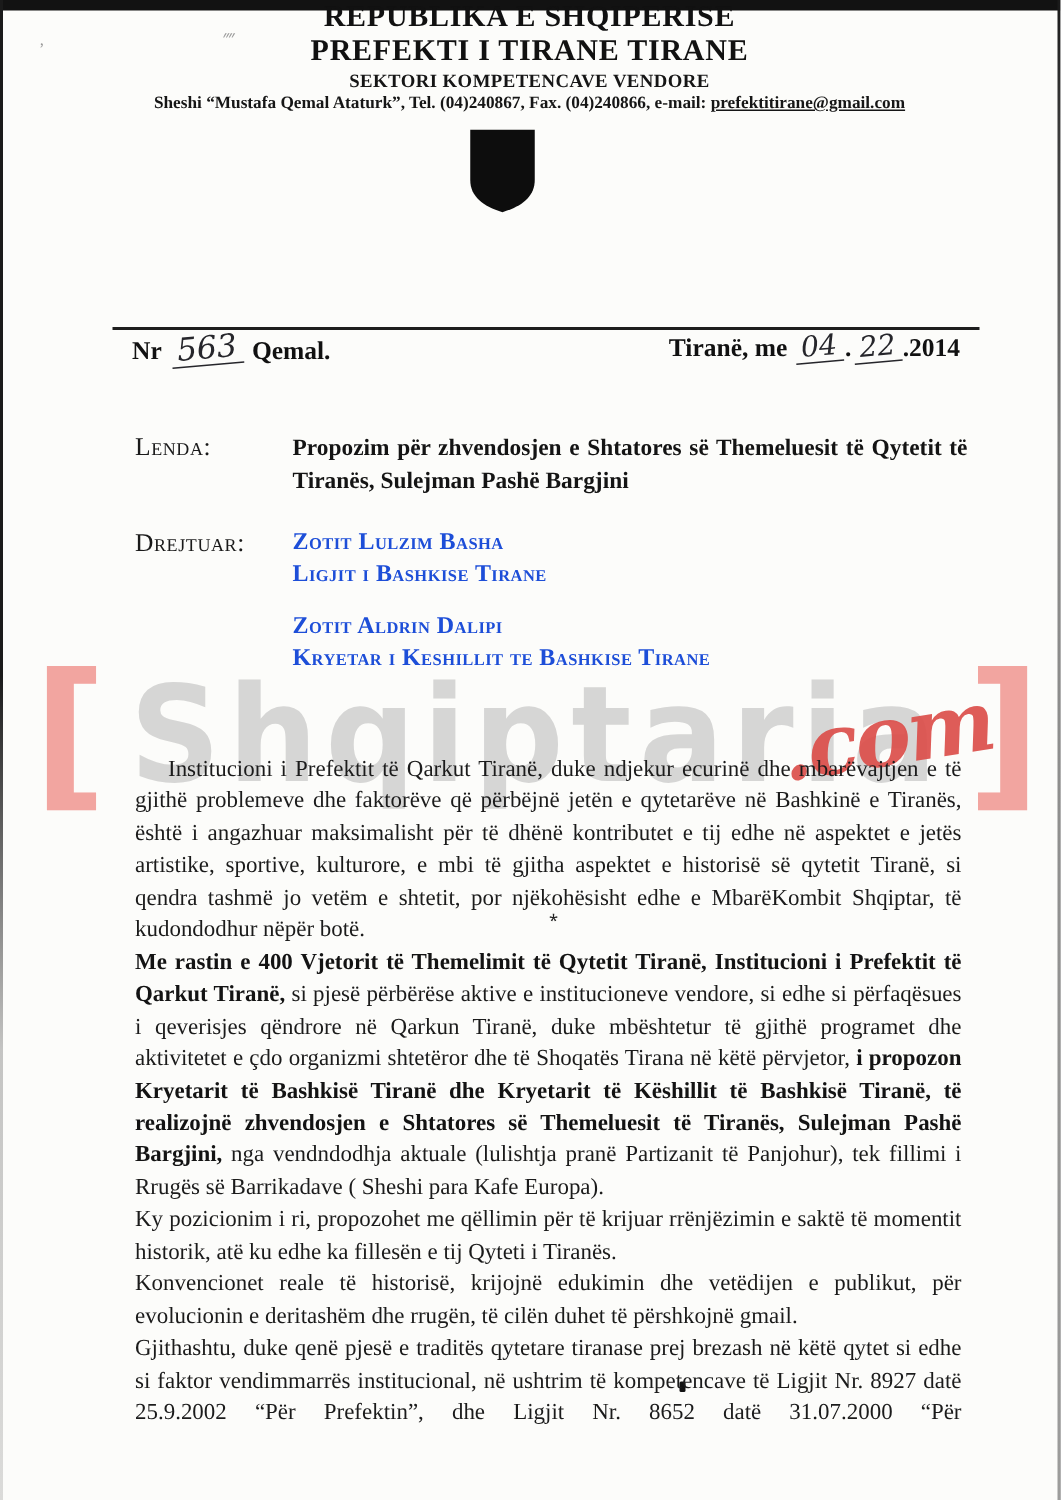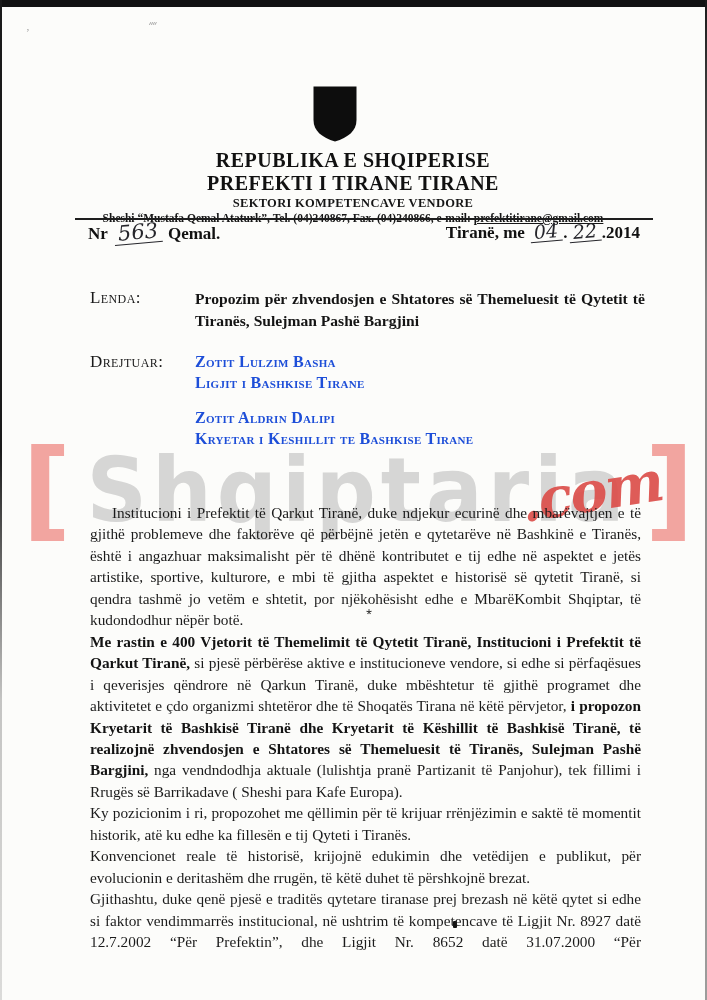--- a/index.html
+++ b/index.html
@@ -18,21 +18,21 @@
     background:linear-gradient(#1a1a1a 0%,#1a1a1a 45%,rgba(30,30,30,.25) 70%,rgba(30,30,30,.15) 100%);}
   .scan-edge-right{position:absolute;top:0;right:0;width:2px;height:100%;
     background:linear-gradient(#1a1a1a 0%,rgba(40,40,40,.55) 30%,rgba(40,40,40,.45) 100%);}
   .artifact-marks{position:absolute;top:18px;left:26px;color:#9a9a9a;font-size:11px;letter-spacing:58px;}
   .artifact-asterisk{position:absolute;top:600px;left:366px;font-size:11px;color:#222;}
   .artifact-dot{position:absolute;top:921px;left:453px;width:4px;height:7px;background:#111;border-radius:1px;}
 
   
   .header-block{position:absolute;top:0;left:33px;width:640px;text-align:center;}
   .emblem{position:absolute;top:85px;left:312px;width:46px;height:58px;}
-  .title-1{margin-top:149px;font-size:20px;font-weight:bold;letter-spacing:.5px;color:#111;}
+  .title-1{font-size:20px;font-weight:bold;letter-spacing:.5px;color:#111;}
   .title-2{font-size:20px;font-weight:bold;letter-spacing:.5px;color:#111;}
   .title-3{font-size:12.5px;font-weight:bold;letter-spacing:.3px;color:#161616;margin-top:1px;}
   .address-line{font-size:11.5px;font-weight:bold;color:#161616;margin-top:1px;white-space:nowrap;}
   .address-line .email{text-decoration:underline;}
   .header-rule{position:absolute;top:218px;left:75px;width:578px;height:2px;background:#1e1e1e;}
 
   
   .protocol-row{position:absolute;top:222px;left:88px;width:552px;display:flex;justify-content:space-between;align-items:flex-start;}
   .prot-left,.prot-right{font-size:17px;font-weight:bold;color:#111;white-space:nowrap;}
   .hw{font-family:"DejaVu Serif",serif;font-style:italic;font-weight:normal;font-size:21px;color:#26262b;
@@ -122,17 +122,17 @@
     <span class="wm-bracket">[</span>
     <span class="wm-name">Shqiptaria</span>
     <span class="wm-com">.com</span>
     <span class="wm-bracket">]</span>
   </div>
 
   <div class="body-text">
       <p class="indent"><span>Institucioni i Prefektit të Qarkut Tiranë, duke ndjekur ecurinë dhe mbarëvajtjen e të gjithë problemeve dhe faktorëve që përbëjnë jetën e qytetarëve në Bashkinë e Tiranës, është i angazhuar maksimalisht për të dhënë kontributet e tij edhe në aspektet e jetës artistike, sportive, kulturore, e mbi të gjitha aspektet e historisë së qytetit Tiranë, si qendra tashmë jo vetëm e shtetit, por njëkohësisht edhe e MbarëKombit Shqiptar, të kudondodhur nëpër botë.</span></p>
       <p><span class="b">Me rastin e 400 Vjetorit të Themelimit të Qytetit Tiranë, Institucioni i Prefektit të Qarkut Tiranë,</span><span> si pjesë përbërëse aktive e institucioneve vendore, si edhe si përfaqësues i qeverisjes qëndrore në Qarkun Tiranë, duke mbështetur të gjithë programet dhe aktivitetet e çdo organizmi shtetëror dhe të Shoqatës Tirana në këtë përvjetor, </span><span class="b">i propozon Kryetarit të Bashkisë Tiranë dhe Kryetarit të Këshillit të Bashkisë Tiranë, të realizojnë zhvendosjen e Shtatores së Themeluesit të Tiranës, Sulejman Pashë Bargjini,</span><span> nga vendndodhja aktuale (lulishtja pranë Partizanit të Panjohur), tek fillimi i Rrugës së Barrikadave ( Sheshi para Kafe Europa).</span></p>
       <p><span>Ky pozicionim i ri, propozohet me qëllimin për të krijuar rrënjëzimin e saktë të momentit historik, atë ku edhe ka fillesën e tij Qyteti i Tiranës.</span></p>
-      <p><span>Konvencionet reale të historisë, krijojnë edukimin dhe vetëdijen e publikut, për evolucionin e deritashëm dhe rrugën, të këtë duhet të përshkojnë brezat.</span></p>
-      <p class="cont"><span>Gjithashtu, duke qenë pjesë e traditës qytetare tiranase prej brezash në këtë qytet si edhe si faktor vendimmarrës institucional, në ushtrim të kompetencave të Ligjit Nr. 8927 datë 12.7.2002 “Për Prefektin”, dhe Ligjit Nr. 8652 datë 31.07.2000 “Për</span></p>
+      <p><span>Konvencionet reale të historisë, krijojnë edukimin dhe vetëdijen e publikut, për evolucionin e deritashëm dhe rrugën, të cilën duhet të përshkojnë gmail.</span></p>
+      <p class="cont"><span>Gjithashtu, duke qenë pjesë e traditës qytetare tiranase prej brezash në këtë qytet si edhe si faktor vendimmarrës institucional, në ushtrim të kompetencave të Ligjit Nr. 8927 datë 25.9.2002 “Për Prefektin”, dhe Ligjit Nr. 8652 datë 31.07.2000 “Për</span></p>
     </div>
 
 </div>
 
 </body></html>

